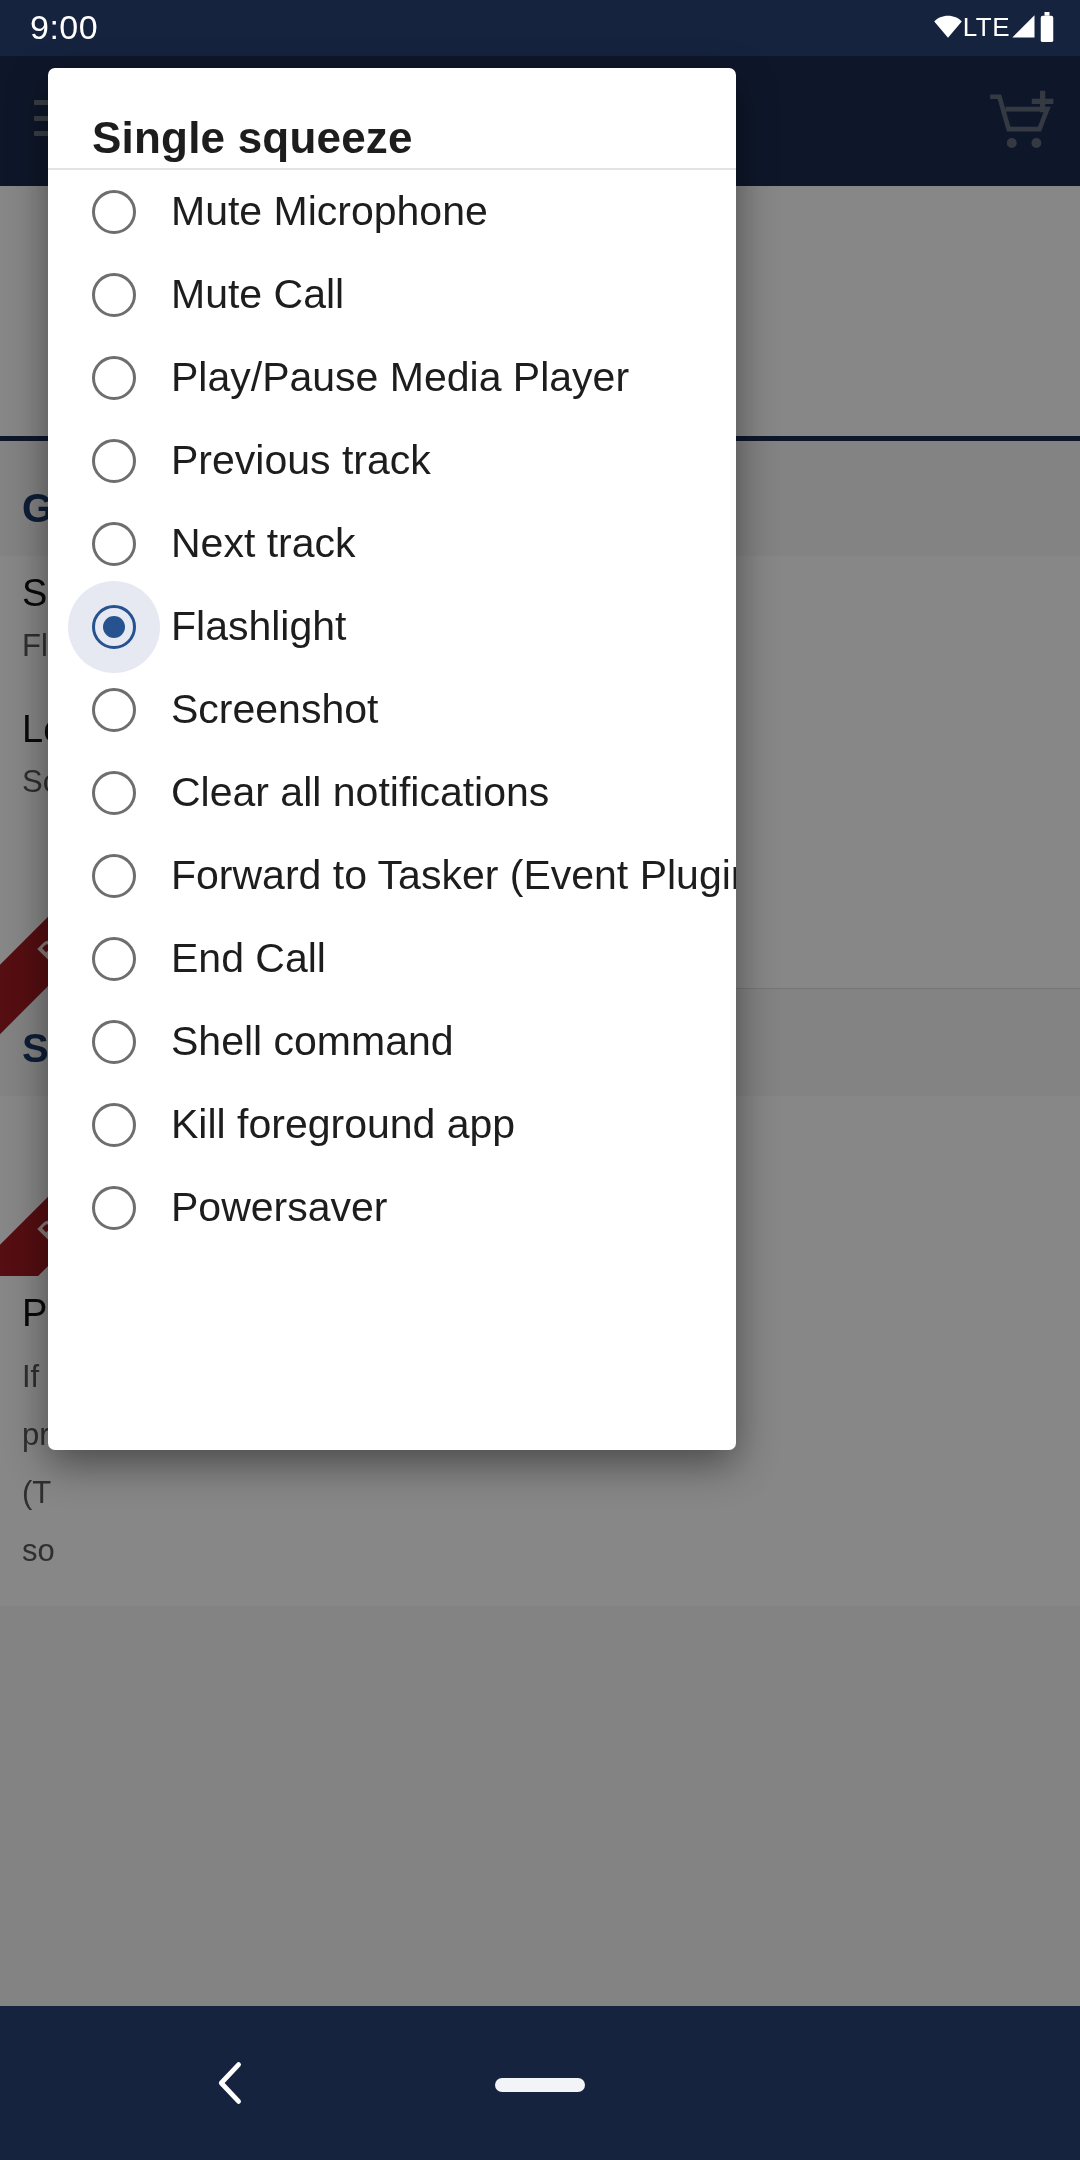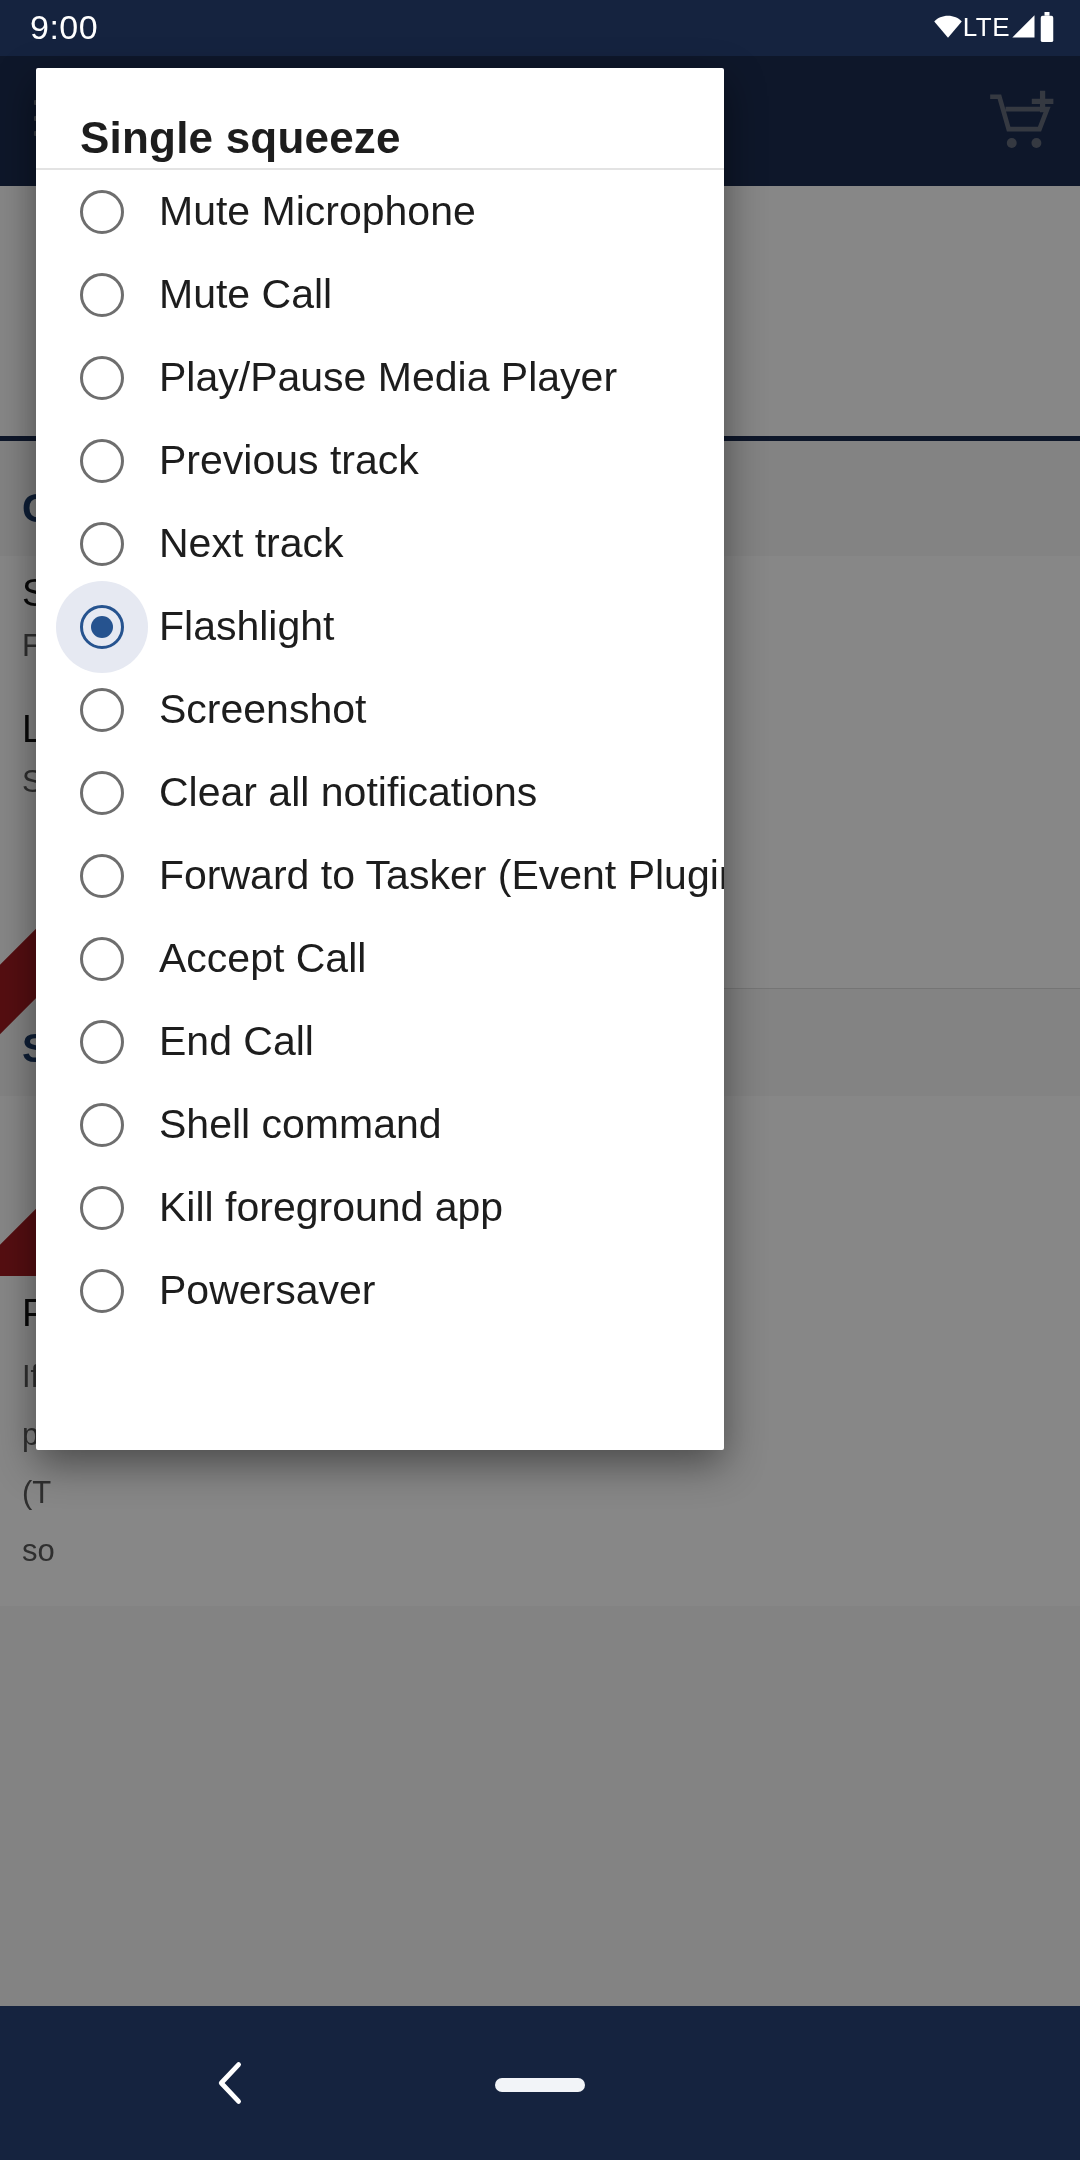--- a/index.html
+++ b/index.html
@@ -75,22 +75,22 @@
     transform:rotate(-45deg);
     text-align:center;font-size:26px;font-weight:bold;letter-spacing:4px;
     padding:9px 0;
   }
 
   
   #scrim{position:absolute;left:0;top:56px;width:1080px;height:1950px;background:rgba(0,0,0,.47);}
 
   
   #dialog{
-    position:absolute;left:36px;top:68px;width:688px;height:1382px;
-    background:#ffffff;border-radius:2px;
+    position:absolute;left:48px;top:68px;width:688px;height:1382px;
+    background:#ffffff;border-radius:7px;
     box-shadow:0 14px 40px rgba(0,0,0,.45);
     overflow:hidden;
   }
   .dlg-title{
     position:absolute;left:44px;top:45px;
     font-size:44px;font-weight:bold;color:#1d1d1d;letter-spacing:.2px;
   }
   .dlg-divider{
     position:absolute;left:0;top:100px;width:688px;height:2px;background:#e3e3e3;
   }
@@ -248,24 +248,20 @@
       <div class="opt-row">
         <div class="radio"></div>
         <span class="opt-label">Clear all notifications</span>
       </div>
       <div class="opt-row">
         <div class="radio"></div>
         <span class="opt-label">Forward to Tasker (Event Plugin)</span>
       </div>
       <div class="opt-row">
         <div class="radio"></div>
-        <span class="opt-label">Accept Call</span>
-      </div>
-      <div class="opt-row">
-        <div class="radio"></div>
         <span class="opt-label">End Call</span>
       </div>
       <div class="opt-row">
         <div class="radio"></div>
         <span class="opt-label">Shell command</span>
       </div>
       <div class="opt-row">
         <div class="radio"></div>
         <span class="opt-label">Kill foreground app</span>
       </div>

